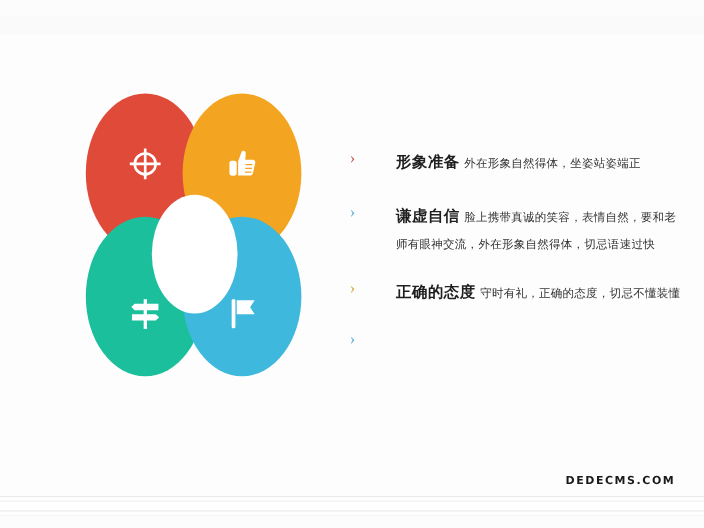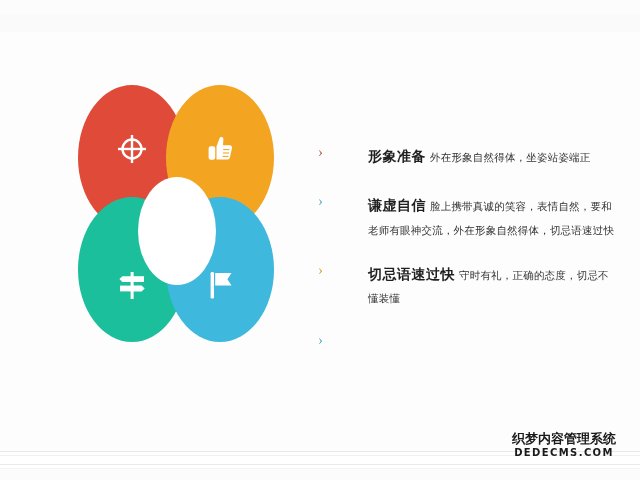--- a/index.html
+++ b/index.html
@@ -120,21 +120,21 @@
   }
   .point-bullet {
     position: absolute;
     left: 0;
     top: 1px;
     font-size: 15px;
     line-height: 1;
     font-family: "Liberation Serif", "DejaVu Serif", serif;
   }
   .point-text {
-    margin: 8px;
+    margin: 0;
     color: #2b2b2b;
     line-height: 1.45;
     font-family: "Liberation Serif", "DejaVu Serif", serif;
   }
   .point-title {
     font-size: 14px;
     font-weight: 700;
     letter-spacing: 0.5px;
     color: #1f1f1f;
   }
@@ -244,34 +244,33 @@
       <span class="point-bullet" style="color:#5BAFD0;">›</span>
       <p class="point-text">
         <span class="point-title">谦虚自信</span>
         <span class="point-detail">脸上携带真诚的笑容，表情自然，要和老师有眼神交流，外在形象自然得体，切忌语速过快</span>
       </p>
     </div>
 
     <div class="point p3">
       <span class="point-bullet" style="color:#D6A93E;">›</span>
       <p class="point-text">
-        <span class="point-title">切忌语速过快</span>
+        <span class="point-title">正确的态度</span>
         <span class="point-detail">守时有礼，正确的态度，切忌不懂装懂</span>
       </p>
     </div>
 
     <div class="point">
       <span class="point-bullet" style="color:#5BAFD0;">›</span>
     </div>
   </div>
 
   <div class="rule rule-a"></div>
   <div class="rule rule-b"></div>
   <div class="rule rule-c"></div>
   <div class="rule rule-d"></div>
   <div class="page-foot"></div>
 
   <div id="watermark">
-    <div class="wm-cn">织梦内容管理系统</div>
     <div class="wm-en">DEDECMS.COM</div>
   </div>
 
 </div>
 
 </body></html>

